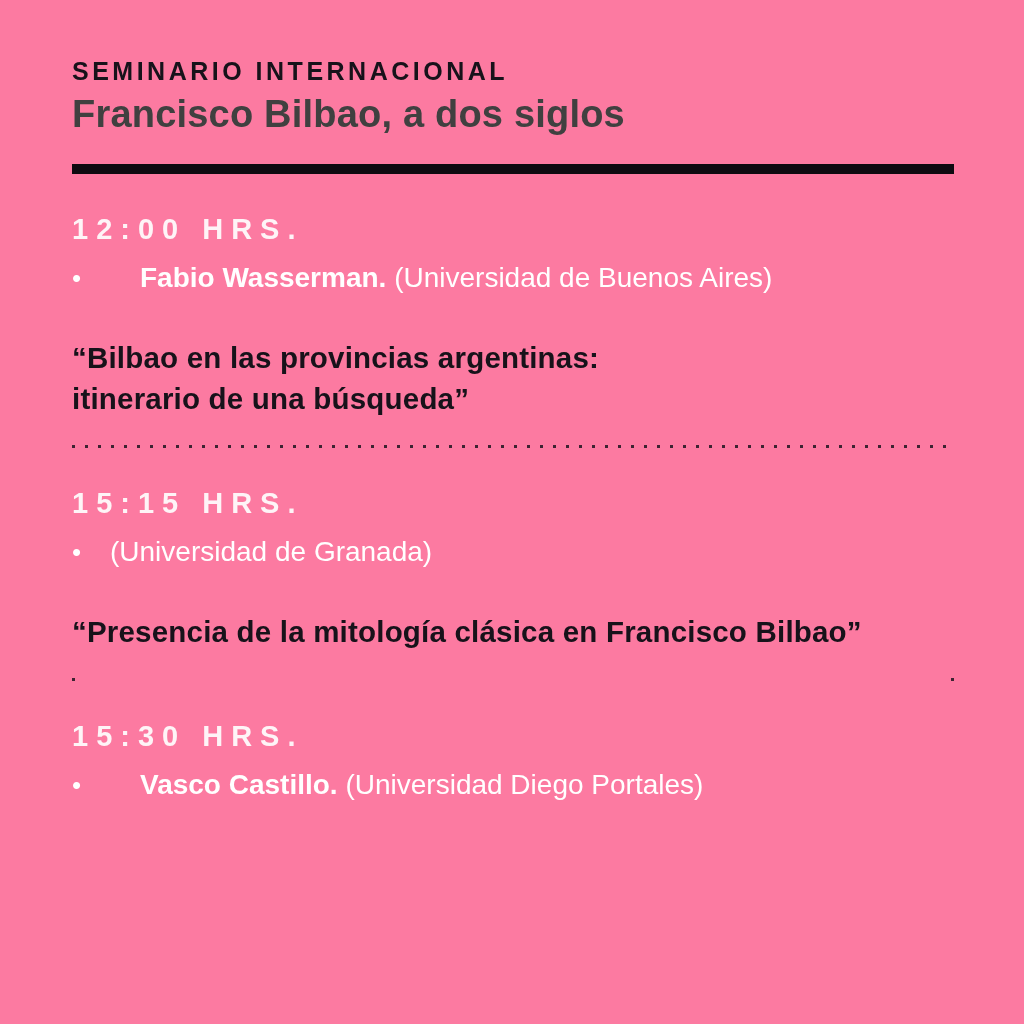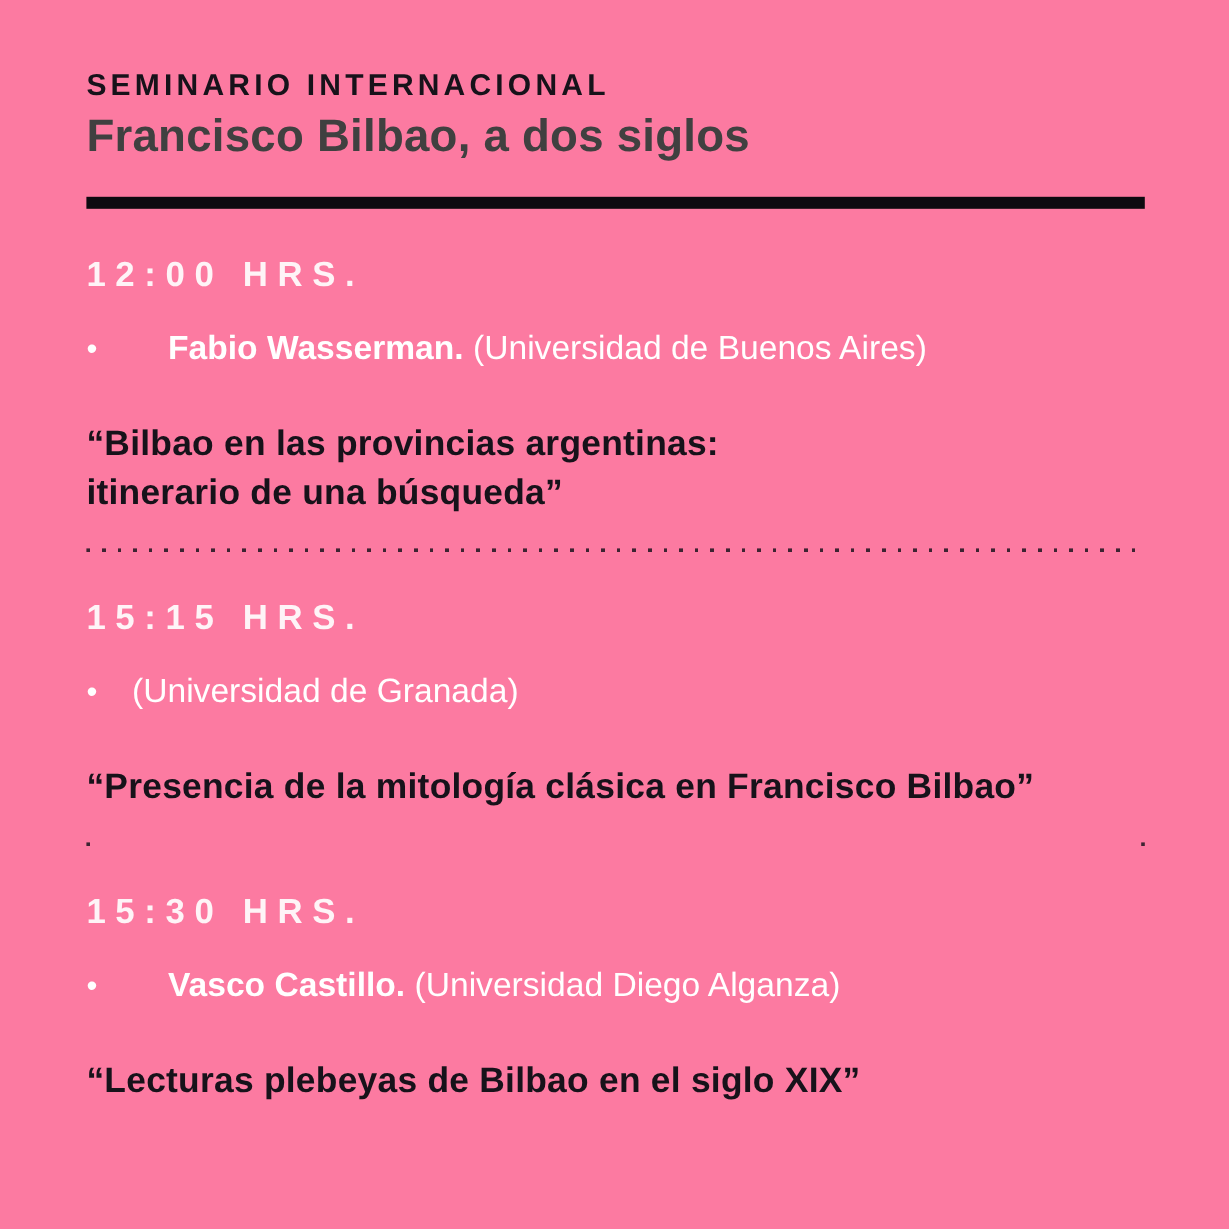--- a/index.html
+++ b/index.html
@@ -64,21 +64,20 @@
     color: #FFFFFF;
   }
   .speaker-name {
     font-weight: 700;
     white-space: pre;
     margin-left: 30px;
   }
   .speaker-affiliation {
     font-weight: 400;
     white-space: pre;
-    margin-top: 12px;
   }
   .talk-title {
     margin-top: 42px;
     font-size: 29.5px;
     font-weight: 700;
     color: #17121A;
     line-height: 41px;
     letter-spacing: 0.2px;
   }
   
@@ -139,21 +138,18 @@
           <div>“Presencia de la mitología clásica en Francisco Bilbao”</div>
         </div>
     <div class="divider divider-ends"></div>
   </section>
 
   <section class="session">
     <div class="session-time">15:30 HRS.</div>
     <div class="speaker-row">
       <span class="bullet">•</span>
       <span class="speaker-name">Vasco Castillo. </span>
-      <span class="speaker-affiliation">(Universidad Diego Alganza)</span>
+      <span class="speaker-affiliation">(Universidad Diego Portales)</span>
     </div>
-    <div class="talk-title">
-          <div>“Lecturas plebeyas de Bilbao en el siglo XIX”</div>
-        </div>
 
   </section>
 </main>
 </div>
 
 </body></html>

